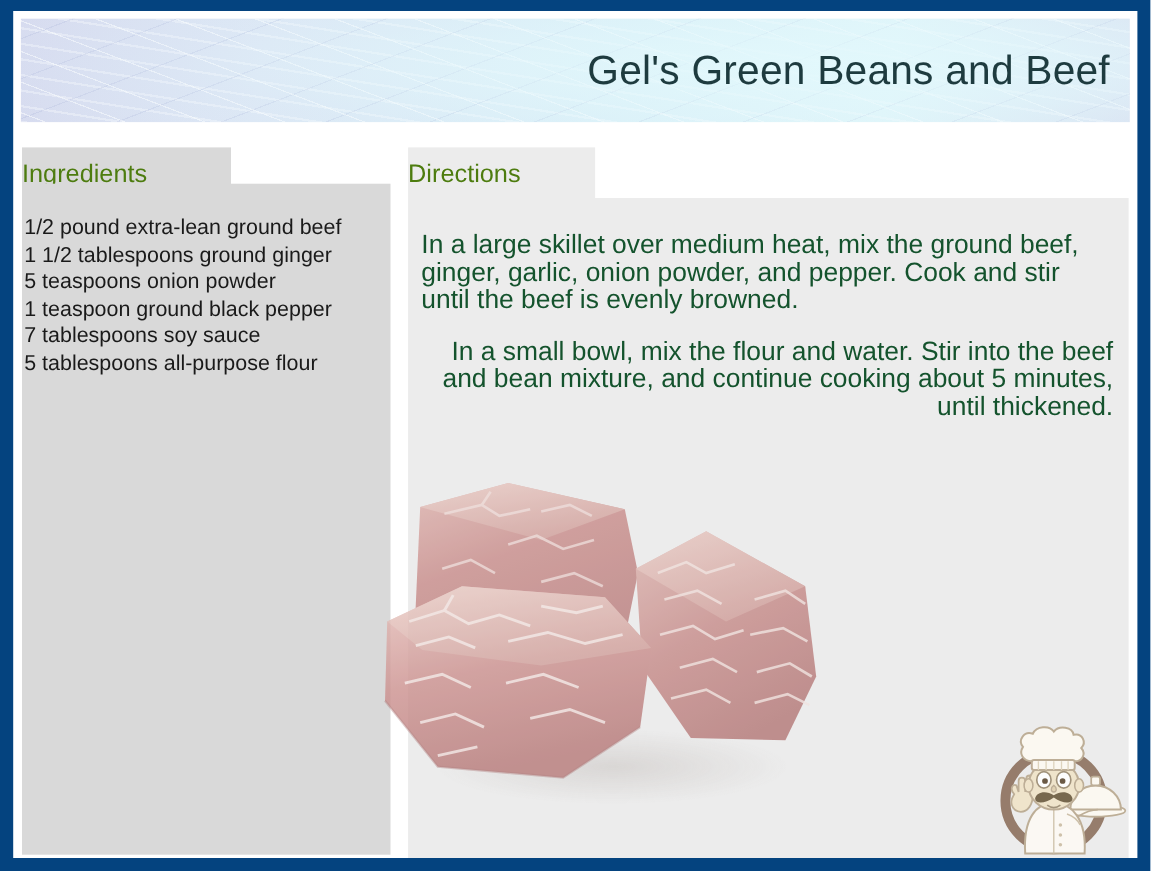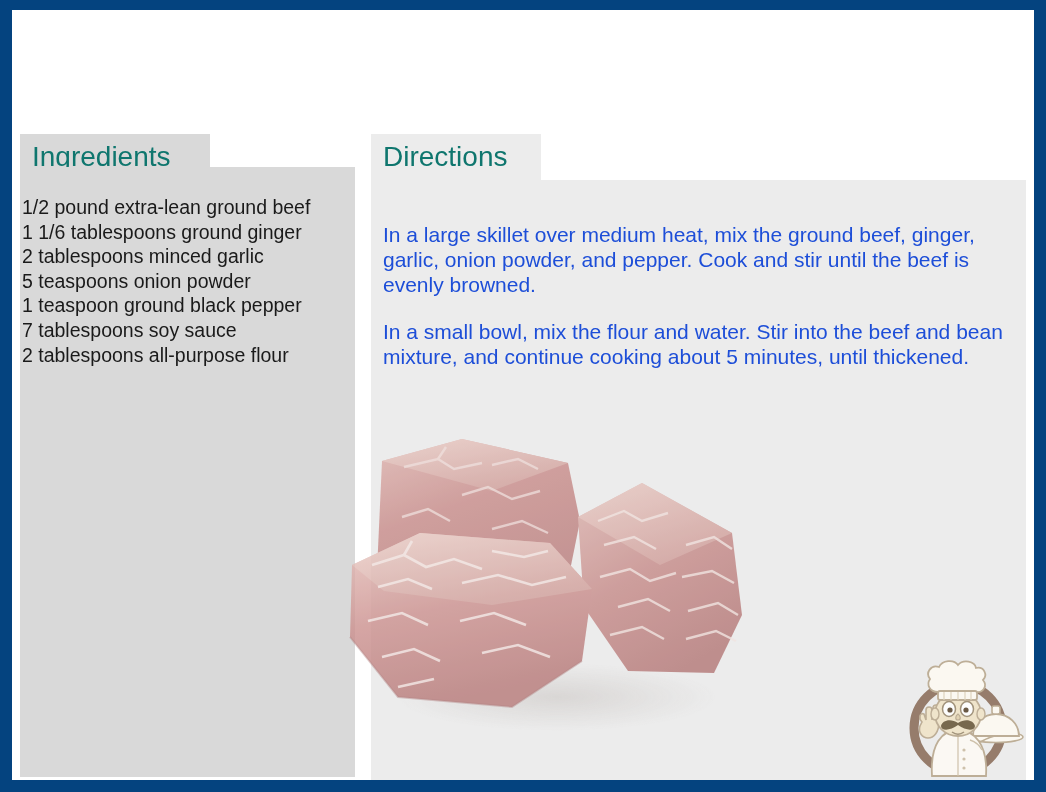--- a/index.html
+++ b/index.html
@@ -65,23 +65,22 @@
     color: #1e3b3f;
     letter-spacing: .2px;
     white-space: nowrap;
   }
 
   
   .panel-head {
     position: absolute;
     height: 46px;
     line-height: 46px;
-    font-size: 28px;
-    color: #0f766e;
-    padding-left: 12px;
+    font-size: 23px;
+    color: #4d7c0f;
     box-sizing: border-box;
   }
   .panel-body {
     position: absolute;
     box-sizing: border-box;
   }
 
   
   #ing-head {
     left: 8px;
@@ -116,26 +115,26 @@
   }
   #dir-body {
     left: 359px;
     top: 170px;
     width: 655px;
     height: 610px;
     background: #ececec;
     padding: 26px 14px 0 12px;
   }
   #dir-steps p {
-    margin: 16px 0 22px 0;
-    font-size: 21px;
+    margin: 4px 0 22px 0;
+    font-size: 24px;
     line-height: 25px;
-    color: #1d4ed8;
-  }
-  #dir-steps p:last-child { margin-bottom: 0; }
+    color: #14532d;
+  }
+  #dir-steps p:last-child { margin-bottom: 0; text-align: right; }
 
   
   #beef {
     position: absolute;
     left: 330px;
     top: 415px;
     width: 450px;
     height: 320px;
     opacity: .82;
     pointer-events: none;
@@ -150,31 +149,35 @@
     height: 122px;
     opacity: .9;
   }
 </style>
 </head>
 <body>
 
 <div id="card">
   <div id="page">
 
+    <div id="banner">
+      <div class="weave"></div>
+      <div class="glow"></div>
+      <div id="banner-title">Gel's Green Beans and Beef</div>
+    </div>
 
     <div class="panel-head" id="ing-head">Ingredients</div>
     <div class="panel-body" id="ing-body">
       <ul id="ing-list">
         <li>1/2 pound extra-lean ground beef</li>
-        <li>1 1/6 tablespoons ground ginger</li>
-        <li>2 tablespoons minced garlic</li>
+        <li>1 1/2 tablespoons ground ginger</li>
         <li>5 teaspoons onion powder</li>
         <li>1 teaspoon ground black pepper</li>
         <li>7 tablespoons soy sauce</li>
-        <li>2 tablespoons all-purpose flour</li>
+        <li>5 tablespoons all-purpose flour</li>
       </ul>
     </div>
 
     <div class="panel-head" id="dir-head">Directions</div>
     <div class="panel-body" id="dir-body">
       <div id="dir-steps">
         <p>In a large skillet over medium heat, mix the ground beef, ginger, garlic, onion powder, and pepper. Cook and stir until the beef is evenly browned.</p>
         <p>In a small bowl, mix the flour and water. Stir into the beef and bean mixture, and continue cooking about 5 minutes, until thickened.</p>
       </div>
     </div>

